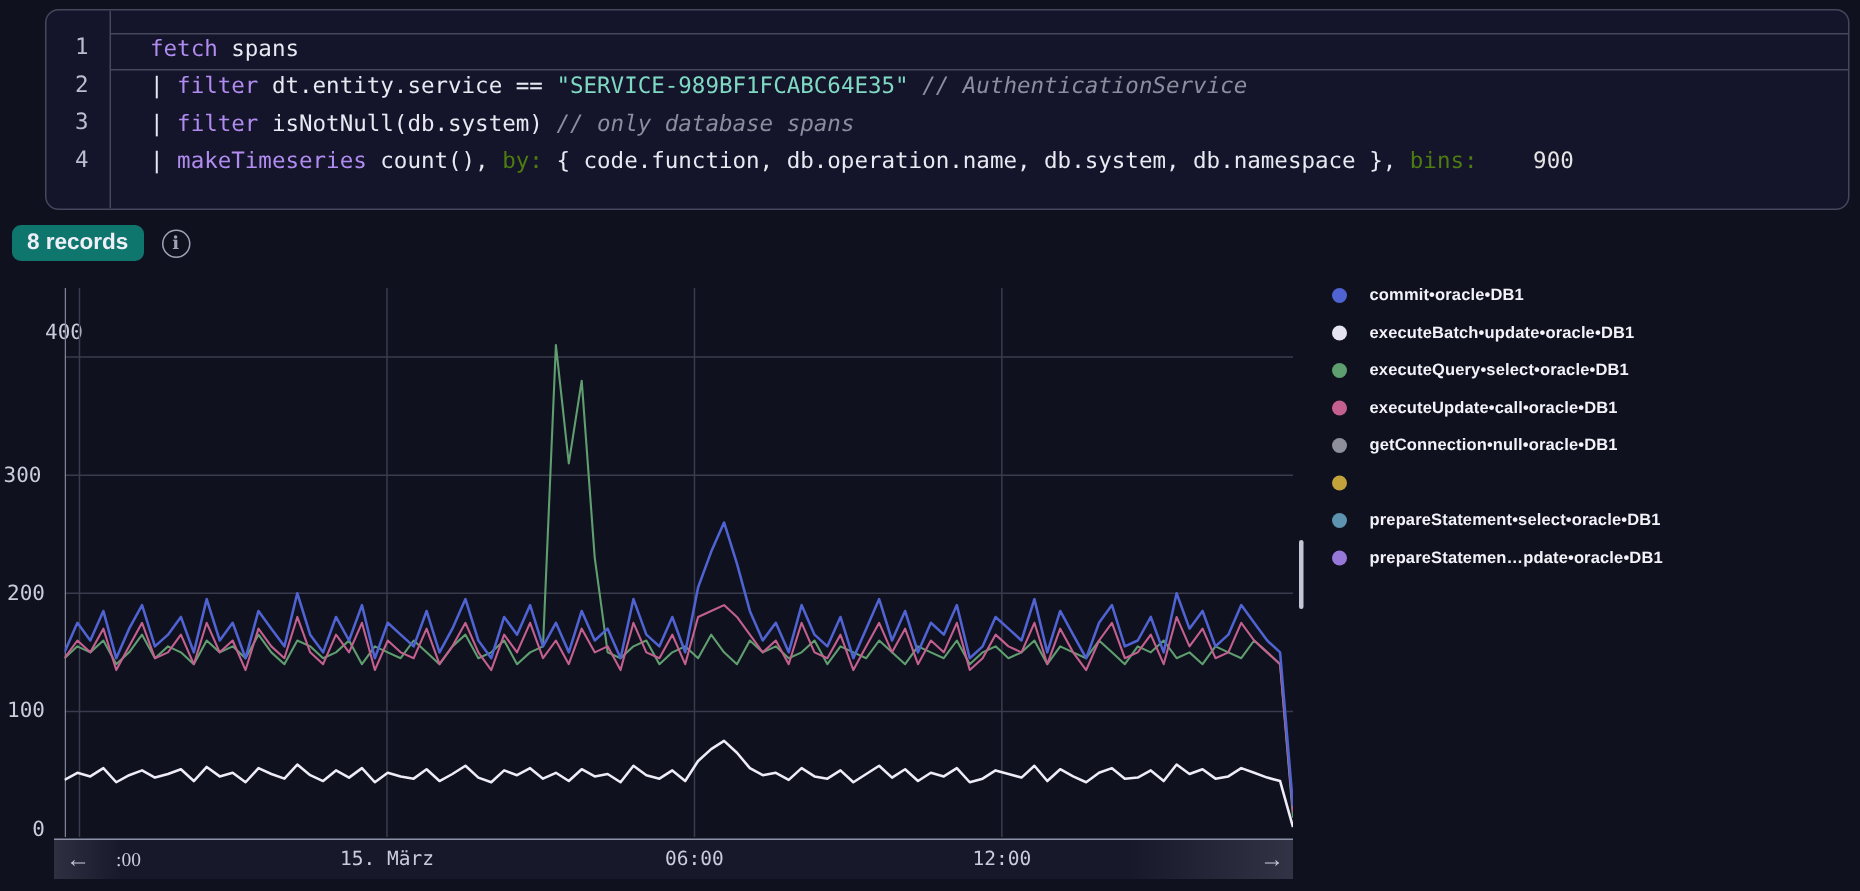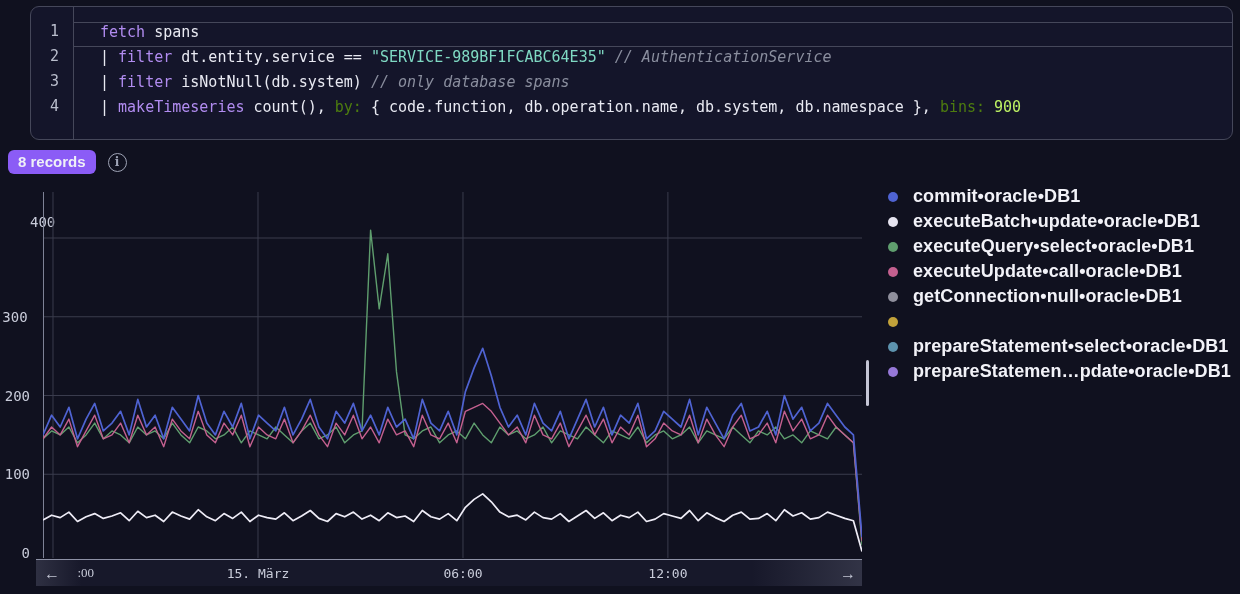--- a/index.html
+++ b/index.html
@@ -16,27 +16,27 @@
                 color:#b9bdcc; font:15px "DejaVu Sans Mono", monospace; }
   .code-col { flex:1; padding-top:15px; }
   .code-line { height:25px; line-height:25px; padding-left:26px; white-space:pre;
                font:15px "DejaVu Sans Mono", monospace; color:#e8e9f2;
                border-top:1px solid transparent; border-bottom:1px solid transparent; }
   .code-line.active { border-top-color:#45475a; border-bottom-color:#45475a; }
   .tok-kw  { color:#b18cf0; }
   .tok-mod { color:#4d7c0f; }
   .tok-str { color:#7fd9c3; }
   .tok-com { color:#8a8e9e; font-style:italic; }
-  .tok-num { color:#bef264; }
+  .tok-num { color:#e5e5e5;margin-left:28px; }
   .tok-plain { color:#e8e9f2; }
 
   
   .results-bar { position:absolute; left:8px; top:149px; height:26px; display:flex;
                  align-items:center; }
-  .badge { background:#8b5cf6; border-radius:6px; padding:3px 10px 4px;
+  .badge { background:#0f766e; border-radius:6px; padding:3px 10px 4px;
            color:#eff0f7; font-size:15px; font-weight:700; }
   .meta { margin-left:21px; color:#c6cad8; font-size:13.5px; font-weight:600;
           letter-spacing:.1px; }
   .info { margin-left:12px; width:19px; height:19px; border:1.5px solid #9ea3b5;
           border-radius:50%; color:#9ea3b5; font-size:12px; font-weight:700;
           display:flex; align-items:center; justify-content:center;
           font-family:"DejaVu Serif", serif; cursor:pointer; }
 
   
   .y-tick { position:absolute; right:1206px; transform:translateY(-50%);
@@ -56,21 +56,21 @@
          color:#c3c6d4; font-size:16px; cursor:pointer; z-index:3; }
   .pan.left { left:8px; } .pan.right { right:6px; }
   .x-tick { position:absolute; top:50%; transform:translate(-50%,-50%);
             color:#c9ccda; font:13px "DejaVu Sans Mono", monospace; white-space:nowrap; z-index:2; }
   .x-tick.first { transform:translateY(-50%); }
 
   
   .legend { position:absolute; left:885px; top:184px; }
   .legend-item { height:25px; display:flex; align-items:center; cursor:pointer; }
   .legend-dot { width:10px; height:10px; border-radius:50%; margin-left:3px; flex:none; }
-  .legend-label { margin-left:15px; color:#f2f2f8; font-size:18px; font-weight:700;
+  .legend-label { margin-left:15px; color:#f2f2f8; font-size:11px; font-weight:700;
                   letter-spacing:.1px; white-space:nowrap; }
 
   .v-scrollbar { position:absolute; left:866px; top:360px; width:3px; height:46px;
                  background:#c5c6d5; border-radius:2px; cursor:grab; }
 </style>
 </head>
 <body>
 
 <div id="app">
 

